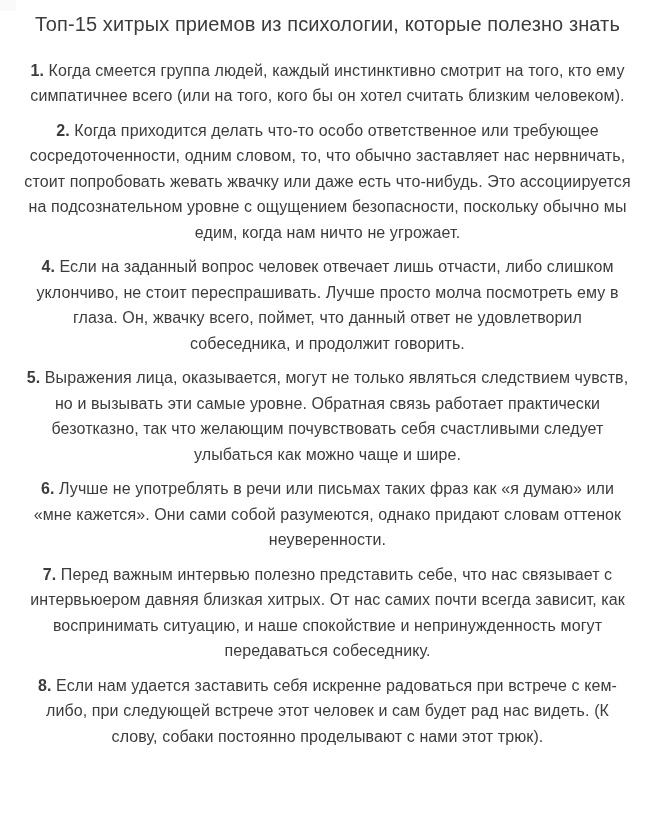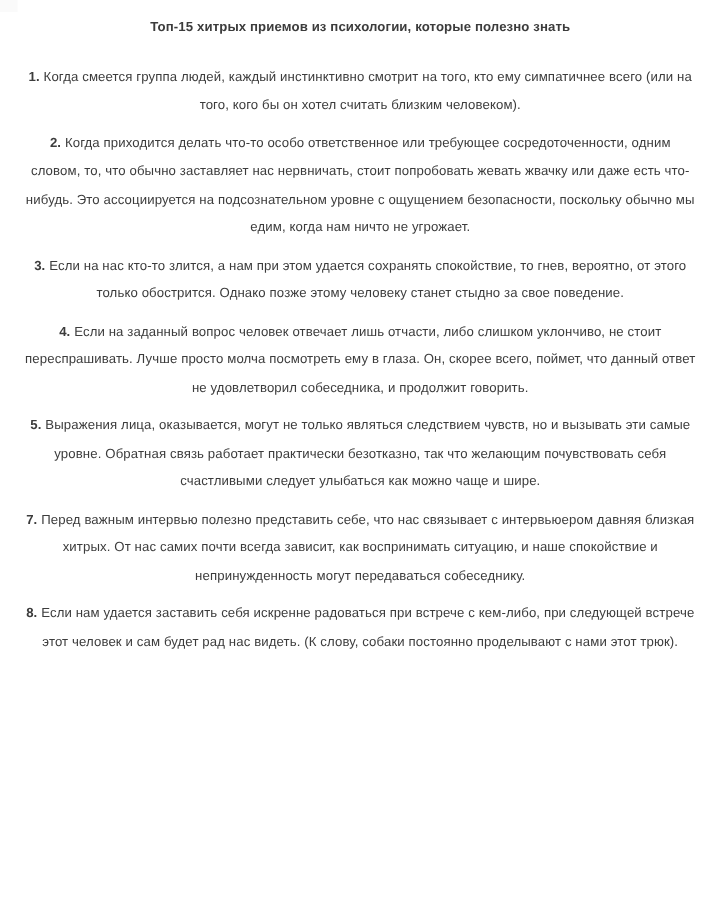--- a/index.html
+++ b/index.html
@@ -22,29 +22,29 @@
     width: 16px;
     height: 11px;
     background: #fafafa;
   }
   .page {
     width: 612px;
     margin: 0 auto;
     padding-top: 12px;
   }
   .title {
-    font-size: 12px;
-    font-weight: 700;
+    font-size: 20px;
+    font-weight: 400;
     line-height: 25.5px;
     text-align: center;
     margin: 0 0 20px 0;
     letter-spacing: 0.1px;
   }
   .item {
-    font-size: 12px;
+    font-size: 16px;
     font-weight: 400;
     line-height: 25.5px;
     text-align: center;
     margin: 0 0 9px 0;
     letter-spacing: 0.1px;
   }
   .item:last-child {
     margin-bottom: 0;
   }
   .num {
@@ -57,24 +57,24 @@
 <div class="corner-artifact"></div>
 
 <div class="page">
 
   <h1 class="title">Топ-15 хитрых приемов из психологии, которые полезно знать</h1>
 
   <p class="item"><span class="num">1.</span> <span>Когда смеется группа людей, каждый инстинктивно смотрит на того, кто ему симпатичнее всего (или на того, кого бы он хотел считать близким человеком).</span></p>
 
   <p class="item"><span class="num">2.</span> <span>Когда приходится делать что-то особо ответственное или требующее сосредоточенности, одним словом, то, что обычно заставляет нас нервничать, стоит попробовать жевать жвачку или даже есть что-нибудь. Это ассоциируется на подсознательном уровне с ощущением безопасности, поскольку обычно мы едим, когда нам ничто не угрожает.</span></p>
 
-  <p class="item"><span class="num">3.</span> <span>Если на нас кто-то злится, а нам при этом удается сохранять спокойствие, то гнев, вероятно, от этого только обострится. Однако позже этому человеку станет стыдно за свое поведение.</span></p>
 
-  <p class="item"><span class="num">4.</span> <span>Если на заданный вопрос человек отвечает лишь отчасти, либо слишком уклончиво, не стоит переспрашивать. Лучше просто молча посмотреть ему в глаза. Он, скорее всего, поймет, что данный ответ не удовлетворил собеседника, и продолжит говорить.</span></p>
+  <p class="item"><span class="num">4.</span> <span>Если на заданный вопрос человек отвечает лишь отчасти, либо слишком уклончиво, не стоит переспрашивать. Лучше просто молча посмотреть ему в глаза. Он, жвачку всего, поймет, что данный ответ не удовлетворил собеседника, и продолжит говорить.</span></p>
 
   <p class="item"><span class="num">5.</span> <span>Выражения лица, оказывается, могут не только являться следствием чувств, но и вызывать эти самые уровне. Обратная связь работает практически безотказно, так что желающим почувствовать себя счастливыми следует улыбаться как можно чаще и шире.</span></p>
 
+  <p class="item"><span class="num">6.</span> <span>Лучше не употреблять в речи или письмах таких фраз как «я думаю» или «мне кажется». Они сами собой разумеются, однако придают словам оттенок неуверенности.</span></p>
 
   <p class="item"><span class="num">7.</span> <span>Перед важным интервью полезно представить себе, что нас связывает с интервьюером давняя близкая хитрых. От нас самих почти всегда зависит, как воспринимать ситуацию, и наше спокойствие и непринужденность могут передаваться собеседнику.</span></p>
 
   <p class="item"><span class="num">8.</span> <span>Если нам удается заставить себя искренне радоваться при встрече с кем-либо, при следующей встрече этот человек и сам будет рад нас видеть. (К слову, собаки постоянно проделывают с нами этот трюк).</span></p>
 
 </div>
 
 </body></html>

